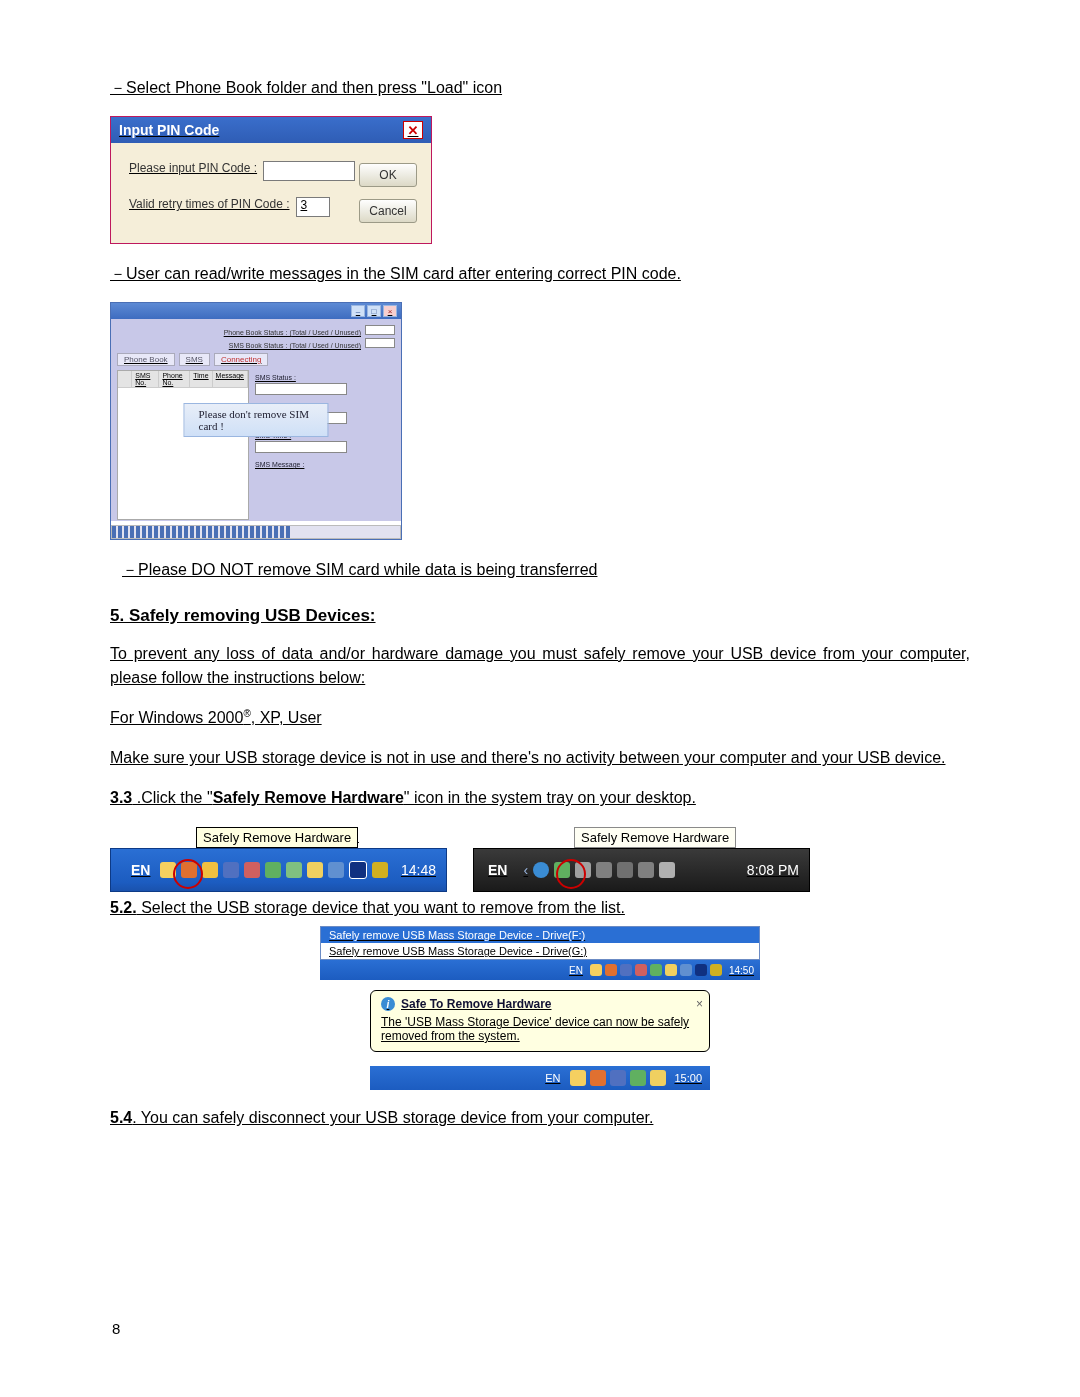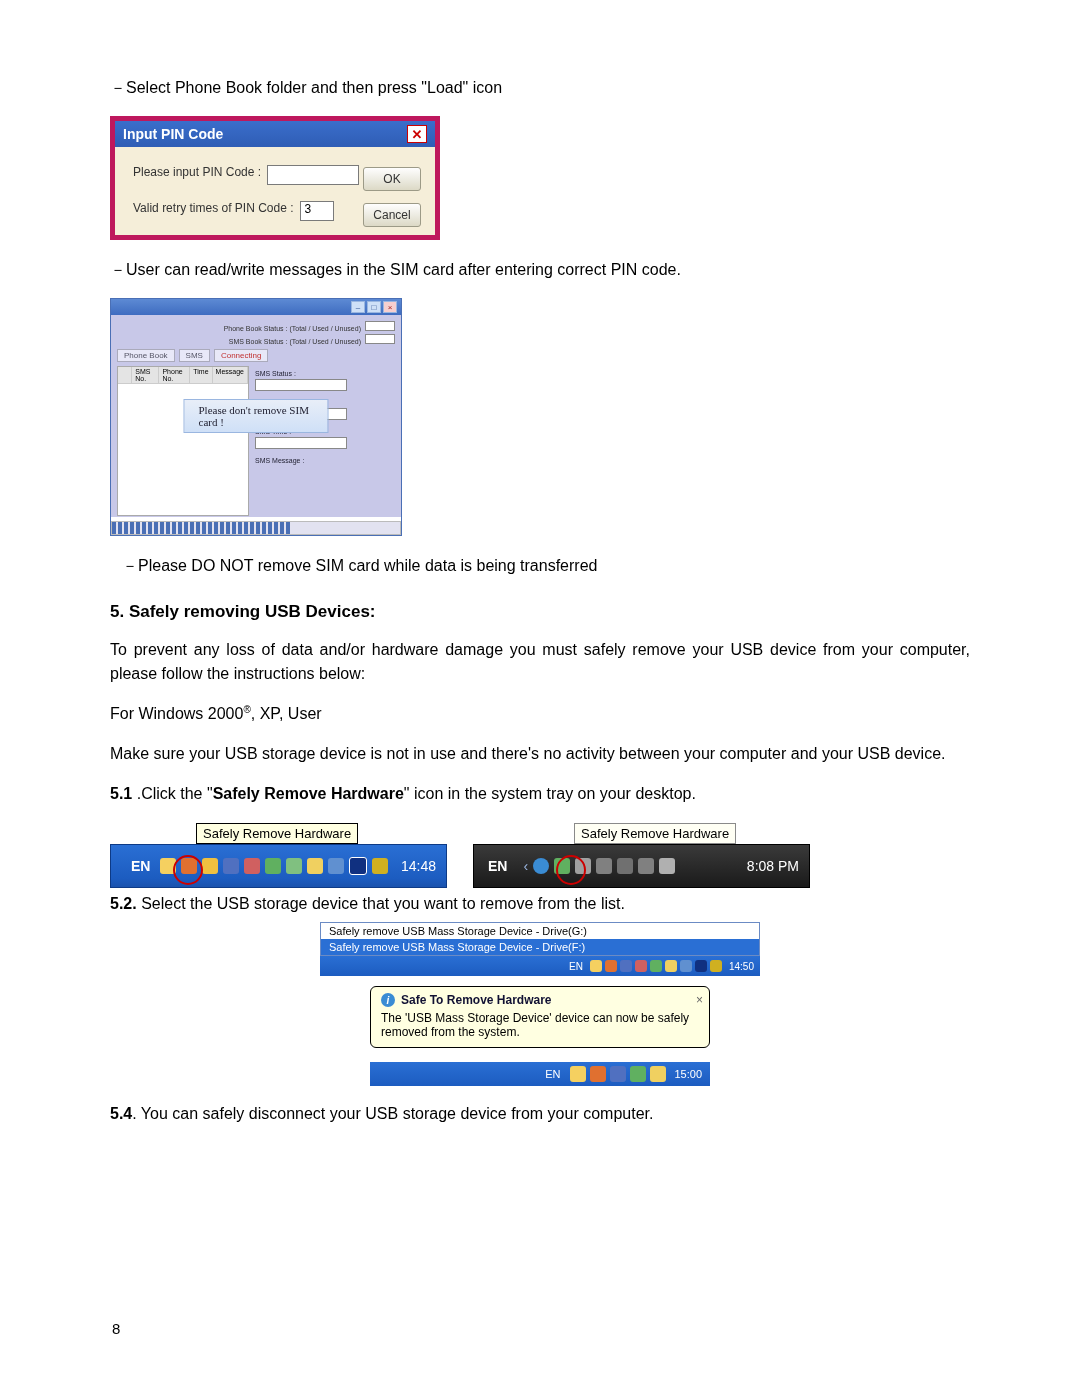--- a/index.html
+++ b/index.html
@@ -1,19 +1,19 @@
 <!DOCTYPE html>
 <html><head>
 <meta charset="utf-8">
 <style>
   html,body{margin:0;padding:0;background:#fff;font-family:Arial,Helvetica,sans-serif;color:#000;}
-  .page{width:1080px;min-height:1397px;padding:60px 110px 32px 110px;box-sizing:border-box;position:relative;}
+  .page{width:1080px;min-height:1397px;padding:60px 110px 32px 110px;box-sizing:border-box;position:relative;text-decoration:underline;}
   .body-text{font-size:16px;line-height:1.5;}
   
-  .pin-dlg{width:320px;border:5px solid #be185d;margin:8px 0 18px 0;}
+  .pin-dlg{width:320px;border:1px solid #be185d;margin:8px 0 18px 0;}
   .pin-title{background:linear-gradient(#3a6ecb,#2f5db5);color:#fff;font-weight:bold;font-size:14px;padding:4px 8px;display:flex;align-items:center;justify-content:space-between;}
   .close-x{background:#fff;border:1px solid #c00;color:#c00;font-weight:bold;width:18px;height:16px;display:flex;align-items:center;justify-content:center;font-size:13px;}
   .pin-body{background:#f5eed9;padding:18px 14px 14px 18px;position:relative;}
   .pin-row{display:flex;align-items:flex-start;margin-bottom:16px;}
   .pin-label{font-size:12px;color:#333;}
   .pin-input{border:1px solid #7a7a7a;background:#fff;height:18px;width:90px;margin-left:6px;}
   .pin-input.small{width:28px;text-align:left;padding-left:4px;font-size:12px;}
   .winbtn{background:linear-gradient(#fefefe,#dcd9c6);border:1px solid #9c9a87;border-radius:3px;font-size:12px;color:#333;width:56px;height:22px;display:flex;align-items:center;justify-content:center;position:absolute;right:14px;}
   .winbtn.ok{top:20px;}
   .winbtn.cancel{top:56px;text-align:center;}
@@ -87,21 +87,21 @@
 <div class="pin-dlg">
   <div class="pin-title">
     <span>Input PIN Code</span>
     <span class="close-x">✕</span>
   </div>
   <div class="pin-body">
     <div class="pin-row">
       <span class="pin-label">Please input PIN Code :</span>
       <span class="pin-input"></span>
     </div>
-    <div class="pin-row" style="margin-bottom:0;">
+    <div class="pin-row" style="margin-bottom:12px;">
       <span class="pin-label">Valid retry times of PIN Code :</span>
       <span class="pin-input small">3</span>
     </div>
     <div class="winbtn ok">OK</div>
     <div class="winbtn cancel">Cancel</div>
   </div>
 </div>
 
 <p class="body-text">－User can read/write messages in the SIM card after entering correct PIN code.</p>
 
@@ -176,21 +176,21 @@
         <span class="seg"></span>
   </div>
 </div>
 
 <p class="body-text indent">－Please DO NOT remove SIM card while data is being transferred</p>
 
 <h2 class="sec">5. Safely removing USB Devices:</h2>
 <p class="body-text justify">To prevent any loss of data and/or hardware damage you must safely remove your USB device from your computer, please follow the instructions below:</p>
 <p class="body-text"><span>For Windows 2000</span><span class="sup">®</span><span>, XP, User</span></p>
 <p class="body-text justify">Make sure your USB storage device is not in use and there's no activity between your computer and your USB device.</p>
-<p class="body-text"><b>5.1</b><span> .Click the "</span><b>Safely Remove Hardware</b><span>" icon in the system tray on your desktop.</span></p>
+<p class="body-text"><b>3.3</b><span> .Click the "</span><b>Safely Remove Hardware</b><span>" icon in the system tray on your desktop.</span></p>
 
 <div class="tray-row">
   <div class="tray-col">
     <div class="tray-label"><span>For Windows 2000</span><span class="sup">®</span><span>, XP</span></div>
     <div class="tray-xp">
       <div class="tooltip-box">Safely Remove Hardware</div>
       <span class="lang">EN</span>
       <span class="tray-icons">
         <span class="ico" style="background:#f5d060;"></span>
         <span class="ico" style="background:#e07030;"></span>
@@ -226,22 +226,22 @@
       <span class="circ" style="left:82px;top:10px;width:26px;height:26px;"></span>
       <span class="clock">8:08 PM</span>
     </div>
   </div>
 </div>
 
 <p class="body-text" style="text-align:left;margin:2px 0 6px 0;"><b>5.2.</b><span> Select the USB storage device that you want to remove from the list.</span></p>
 
 <div class="dropdown-wrap">
   <div class="dd-list">
+    <div class="dd-item sel">Safely remove USB Mass Storage Device - Drive(F:)</div>
     <div class="dd-item">Safely remove USB Mass Storage Device - Drive(G:)</div>
-    <div class="dd-item sel">Safely remove USB Mass Storage Device - Drive(F:)</div>
   </div>
   <div class="dd-tray">
     <span class="tlbl">EN</span>
     <span class="ico" style="background:#f5d060;"></span>
     <span class="ico" style="background:#e07030;"></span>
     <span class="ico" style="background:#5070c0;"></span>
     <span class="ico" style="background:#d06060;"></span>
     <span class="ico" style="background:#60b060;"></span>
     <span class="ico" style="background:#f0d060;"></span>
     <span class="ico" style="background:#6090d0;"></span>

